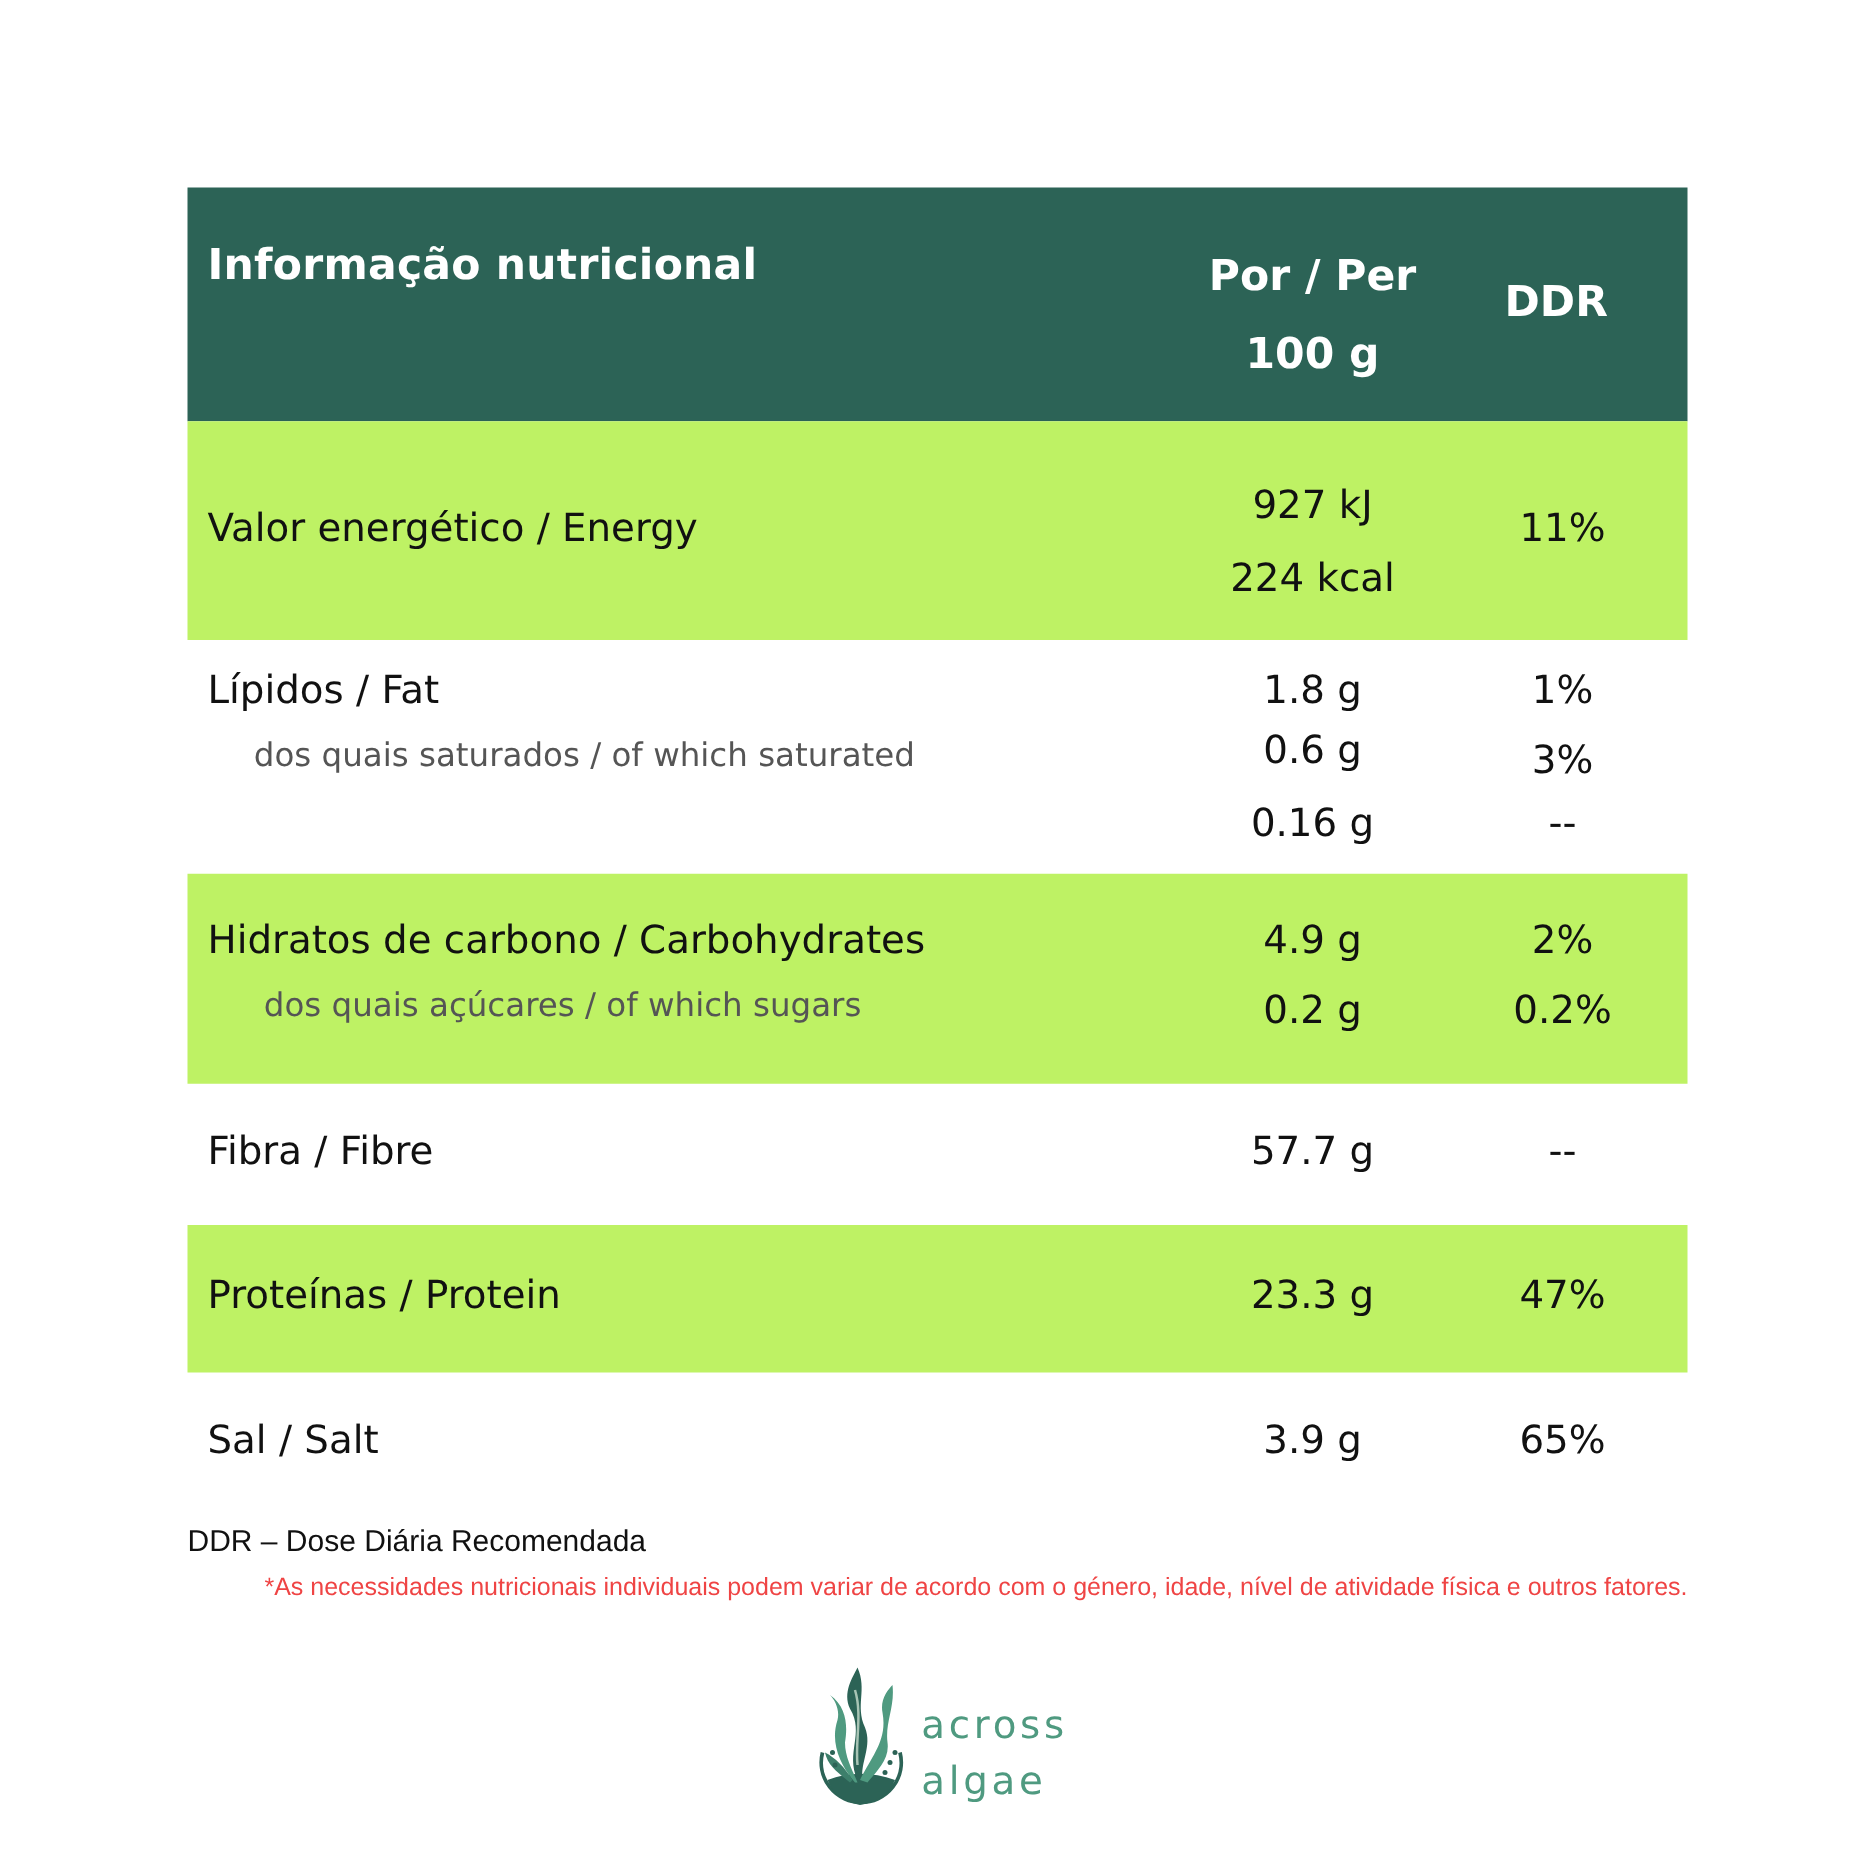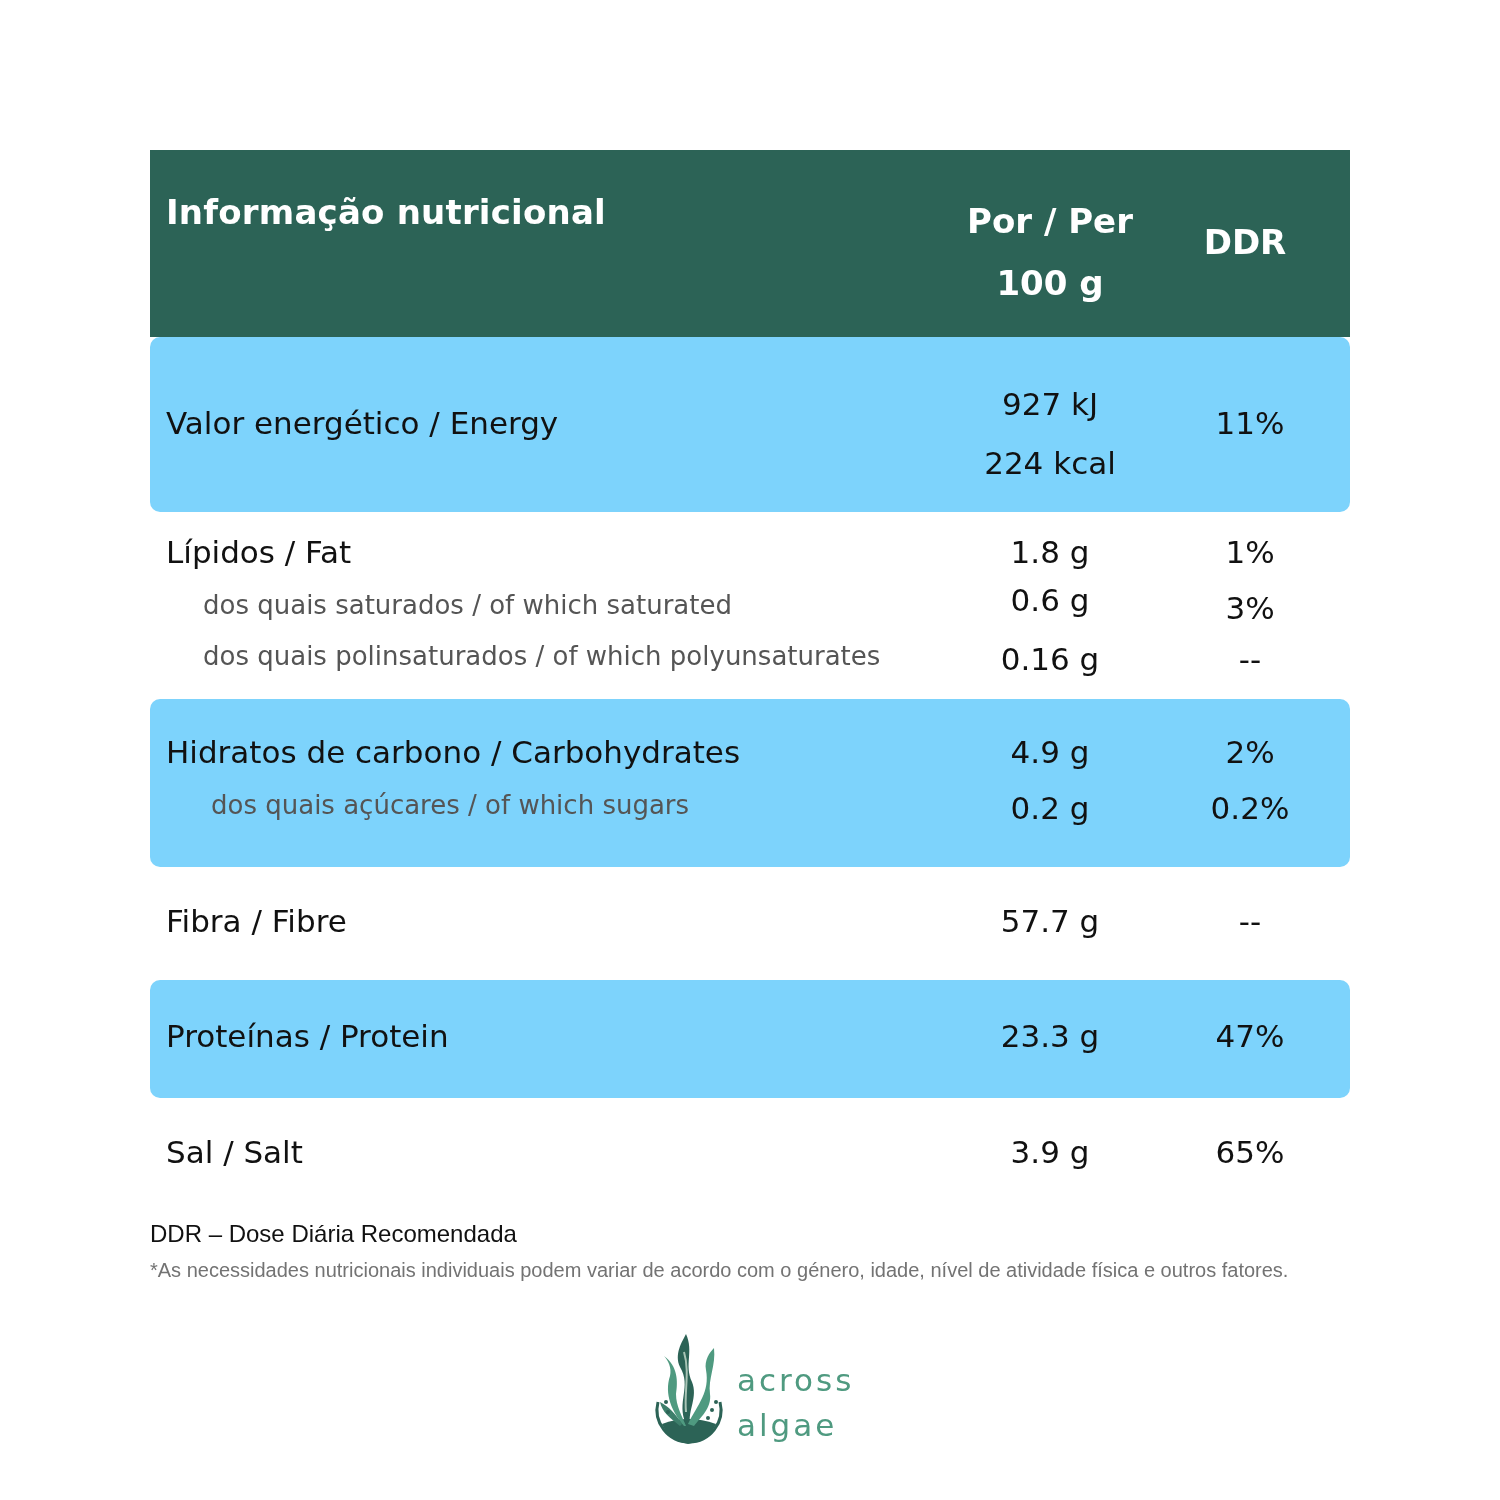--- a/index.html
+++ b/index.html
@@ -4,27 +4,27 @@
 <style>
   html, body { margin: 0; padding: 0; background: #ffffff; }
   body { width: 1500px; height: 1500px; position: relative; font-family: "DejaVu Sans", sans-serif; color: #111; }
   .table { position: absolute; left: 150px; top: 150px; width: 1200px; }
   .header { background: #2c6356; height: 187px; position: relative; color: #fff; }
   .h-title { position: absolute; left: 16px; top: 42px; font-size: 34px; font-weight: bold; letter-spacing: 0.2px; }
   .h-sub { position: absolute; left: 16px; top: 108px; font-size: 29px; font-weight: bold; color: #d9dcda; }
   .h-per { position: absolute; left: 800px; width: 200px; text-align: center; top: 40px; font-size: 34px; font-weight: bold; line-height: 62px; }
   .h-ddr { position: absolute; left: 1020px; width: 150px; text-align: center; top: 72px; font-size: 34px; font-weight: bold; }
   .row { position: relative; }
-  .row.shade { background: #7dd3fc; border-radius: 10px; }
+  .row.shade { background: #bef264; }
   .lbl { position: absolute; left: 16px; font-size: 31px; color: #111; }
   .sub { font-size: 26px; color: #555; }
   .val { position: absolute; left: 800px; width: 200px; text-align: center; font-size: 31px; color: #111; }
   .ddr { position: absolute; left: 1025px; width: 150px; text-align: center; font-size: 31px; color: #111; }
   .footnote-1 { position: absolute; left: 150px; top: 1220px; font-size: 24px; color: #111; font-family: "Liberation Sans", sans-serif; }
-  .footnote-2 { position: absolute; left: 150px; top: 1257px; width: 1200px; font-size: 20px; color: #737373; line-height: 27px; font-family: "Liberation Sans", sans-serif; }
+  .footnote-2 { position: absolute; left: 150px; top: 1257px; width: 1200px; font-size: 20px; color: #ef4444; line-height: 27px; font-family: "Liberation Sans", sans-serif; text-align: right; }
   .logo { position: absolute; left: 650px; top: 1332px; width: 220px; height: 120px; }
   .logo-text { position: absolute; left: 87px; font-size: 31px; color: #4f9a80; letter-spacing: 3px; font-family: "DejaVu Sans", sans-serif; }
 </style>
 </head>
 <body>
 
 <div class="table">
   <div class="header">
     <div class="h-title">Informação nutricional</div>
     <div class="h-per">
@@ -43,21 +43,20 @@
     <div class="ddr" style="top:68px;">11%</div>
   </div>
 
   <div class="row" style="height:187px;">
     <div class="lbl" style="top:22px;">Lípidos / Fat</div>
     <div class="val" style="top:22px;">1.8 g</div>
     <div class="ddr" style="top:22px;">1%</div>
     <div class="lbl sub" style="left:53px; top:78px;">dos quais saturados / of which saturated</div>
     <div class="val sub" style="top:70px;">0.6 g</div>
     <div class="ddr sub" style="top:78px;">3%</div>
-    <div class="lbl sub" style="left:53px; top:129px;">dos quais polinsaturados / of which polyunsaturates</div>
     <div class="val sub" style="top:129px;">0.16 g</div>
     <div class="ddr sub" style="top:129px;">--</div>
   </div>
 
   <div class="row shade" style="height:168px;">
     <div class="lbl" style="top:35px;">Hidratos de carbono / Carbohydrates</div>
     <div class="val" style="top:35px;">4.9 g</div>
     <div class="ddr" style="top:35px;">2%</div>
     <div class="lbl sub" style="left:61px; top:91px;">dos quais açúcares / of which sugars</div>
     <div class="val sub" style="top:91px;">0.2 g</div>

